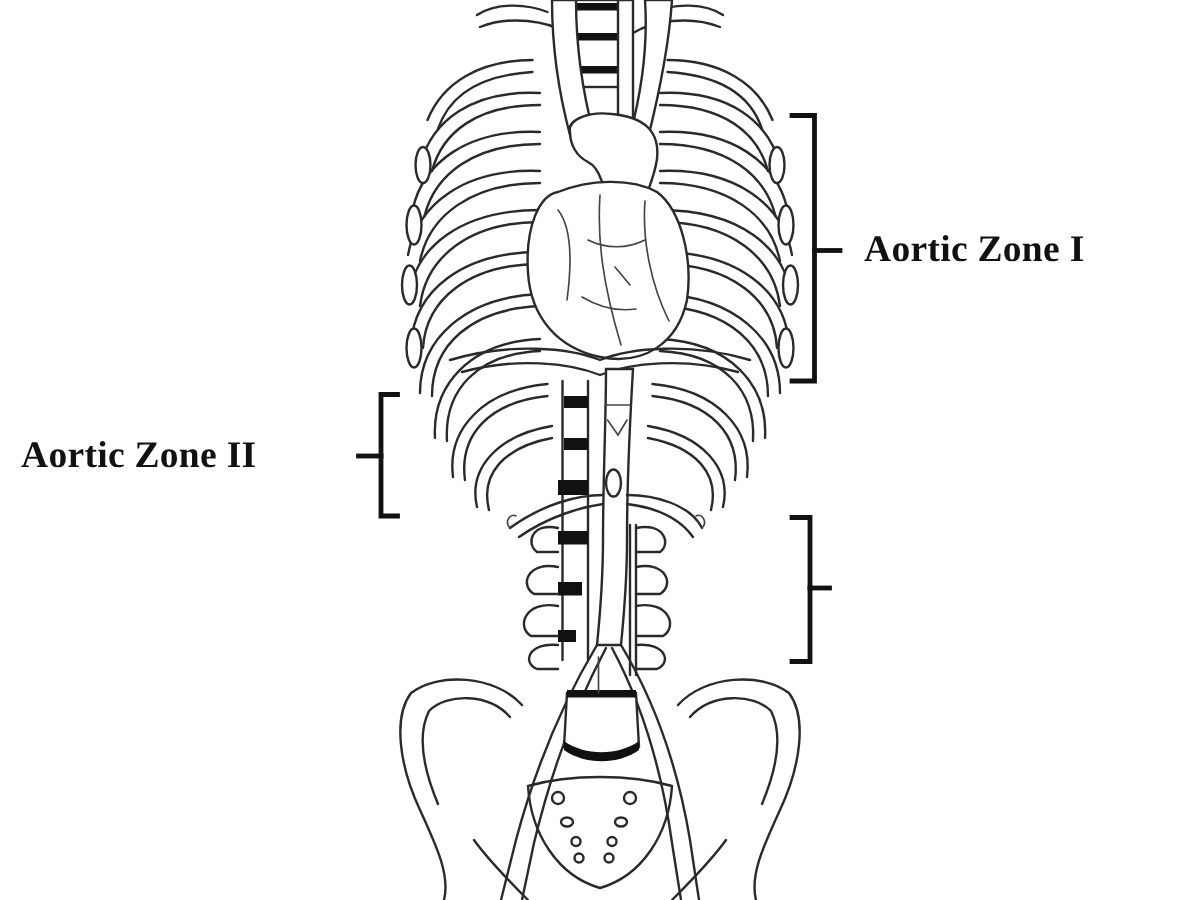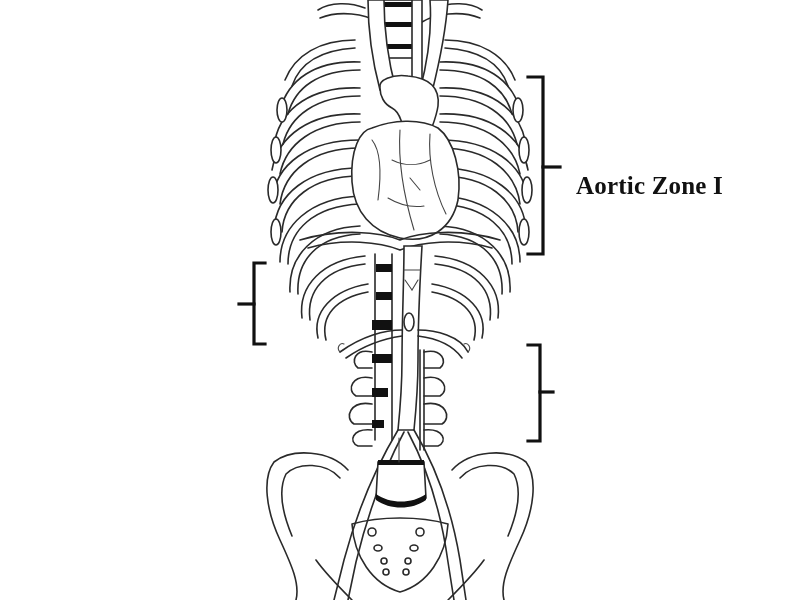--- a/index.html
+++ b/index.html
@@ -7,21 +7,20 @@
     #figure { position: absolute; left: 0; top: 0; width: 800px; height: 600px; }
     .label {
       position: absolute;
       font-family: "Liberation Serif", "DejaVu Serif", serif;
       font-weight: bold;
       font-size: 25px;
       color: #111111;
       white-space: nowrap;
       letter-spacing: 0.2px;
       line-height: 1;
-      margin-top: 19px;
     }
     .ln { fill: none; stroke: #2a2a2a; stroke-width: 1.6; stroke-linecap: round; stroke-linejoin: round; }
     .ln-thin { fill: none; stroke: #444; stroke-width: 1.1; stroke-linecap: round; }
     .fillw { fill: #ffffff; stroke: #2a2a2a; stroke-width: 1.6; }
     .blk { fill: #111; }
     .bracket { fill: none; stroke: #111; stroke-width: 3.2; stroke-linecap: square; stroke-linejoin: miter; }
   </style>
 </head>
 <body>
 
@@ -207,13 +206,14 @@
       <path class="bracket" d="M265,263 L254,263 L254,344 L265,344"></path>
       <path class="bracket" d="M254,304 L239,304"></path>
     </g>
     <g>
       <path class="bracket" d="M528,345 L540,345 L540,441 L528,441"></path>
       <path class="bracket" d="M540,392 L553,392"></path>
     </g>
   </svg>
 
   <div class="label" style="left:576px; top:154px;">Aortic Zone I</div>
+  <div class="label" style="left:14px; top:291px;">Aortic Zone II</div>
 </div>
 
 </body></html>

